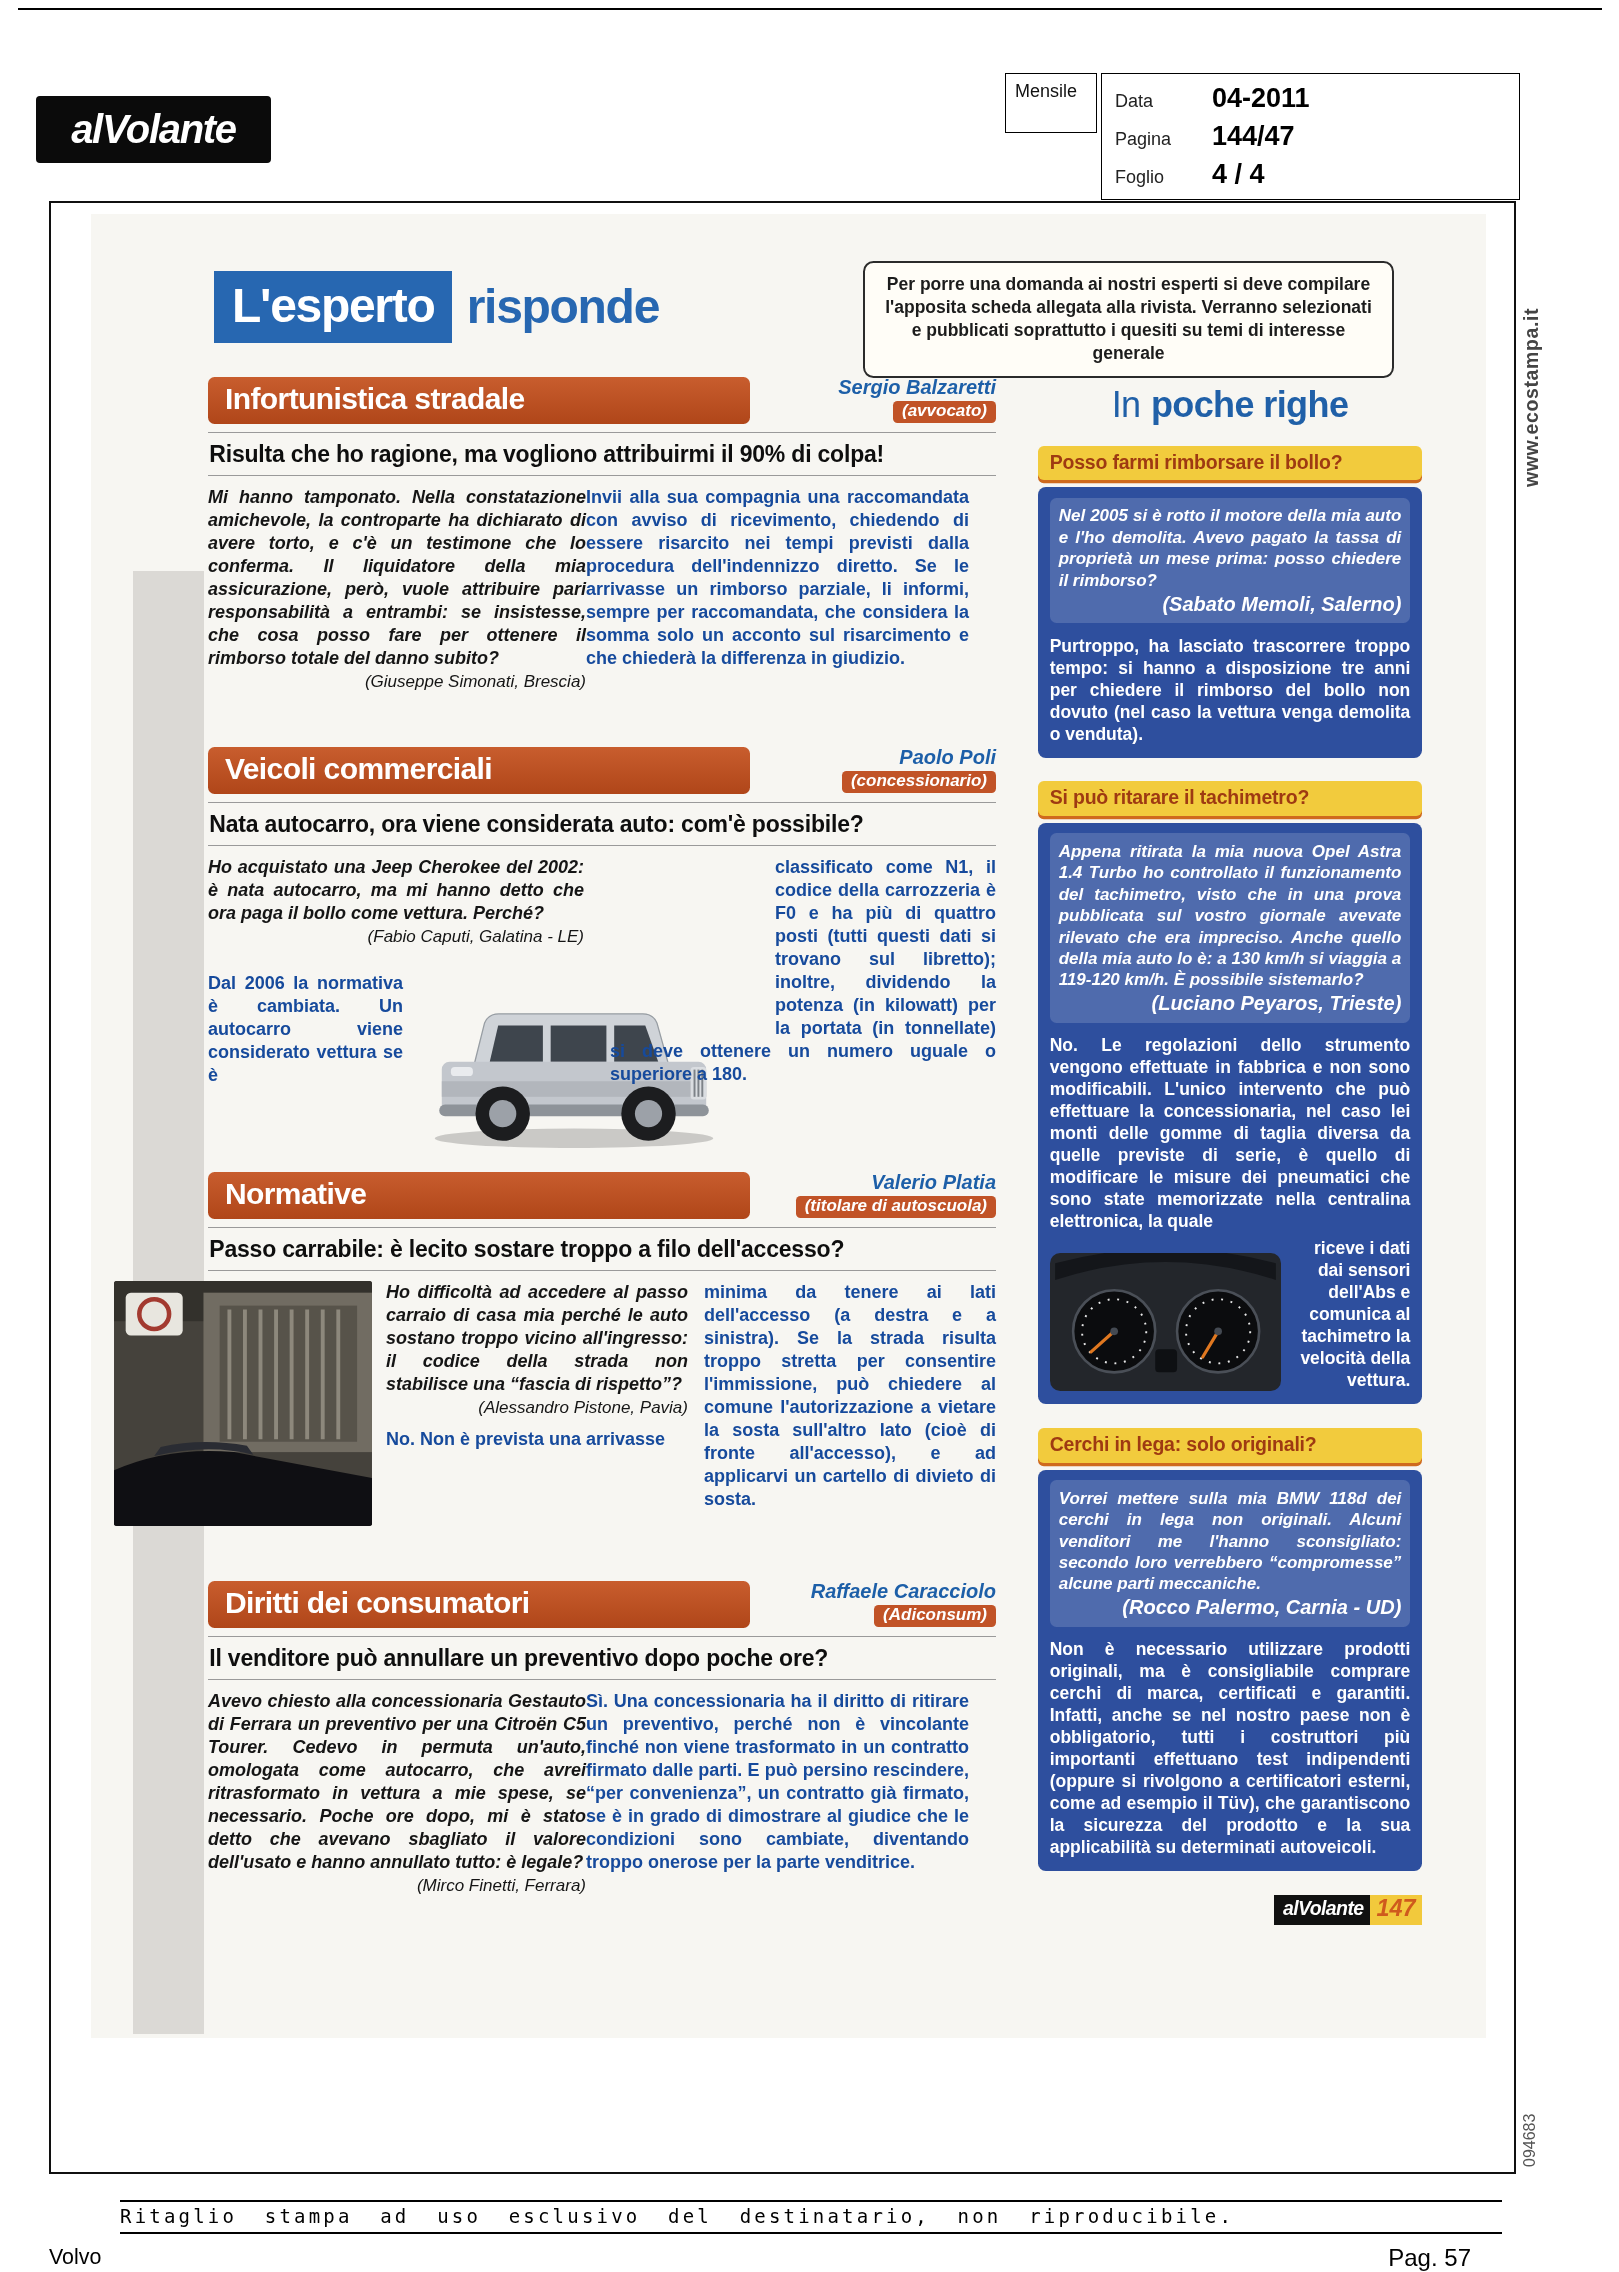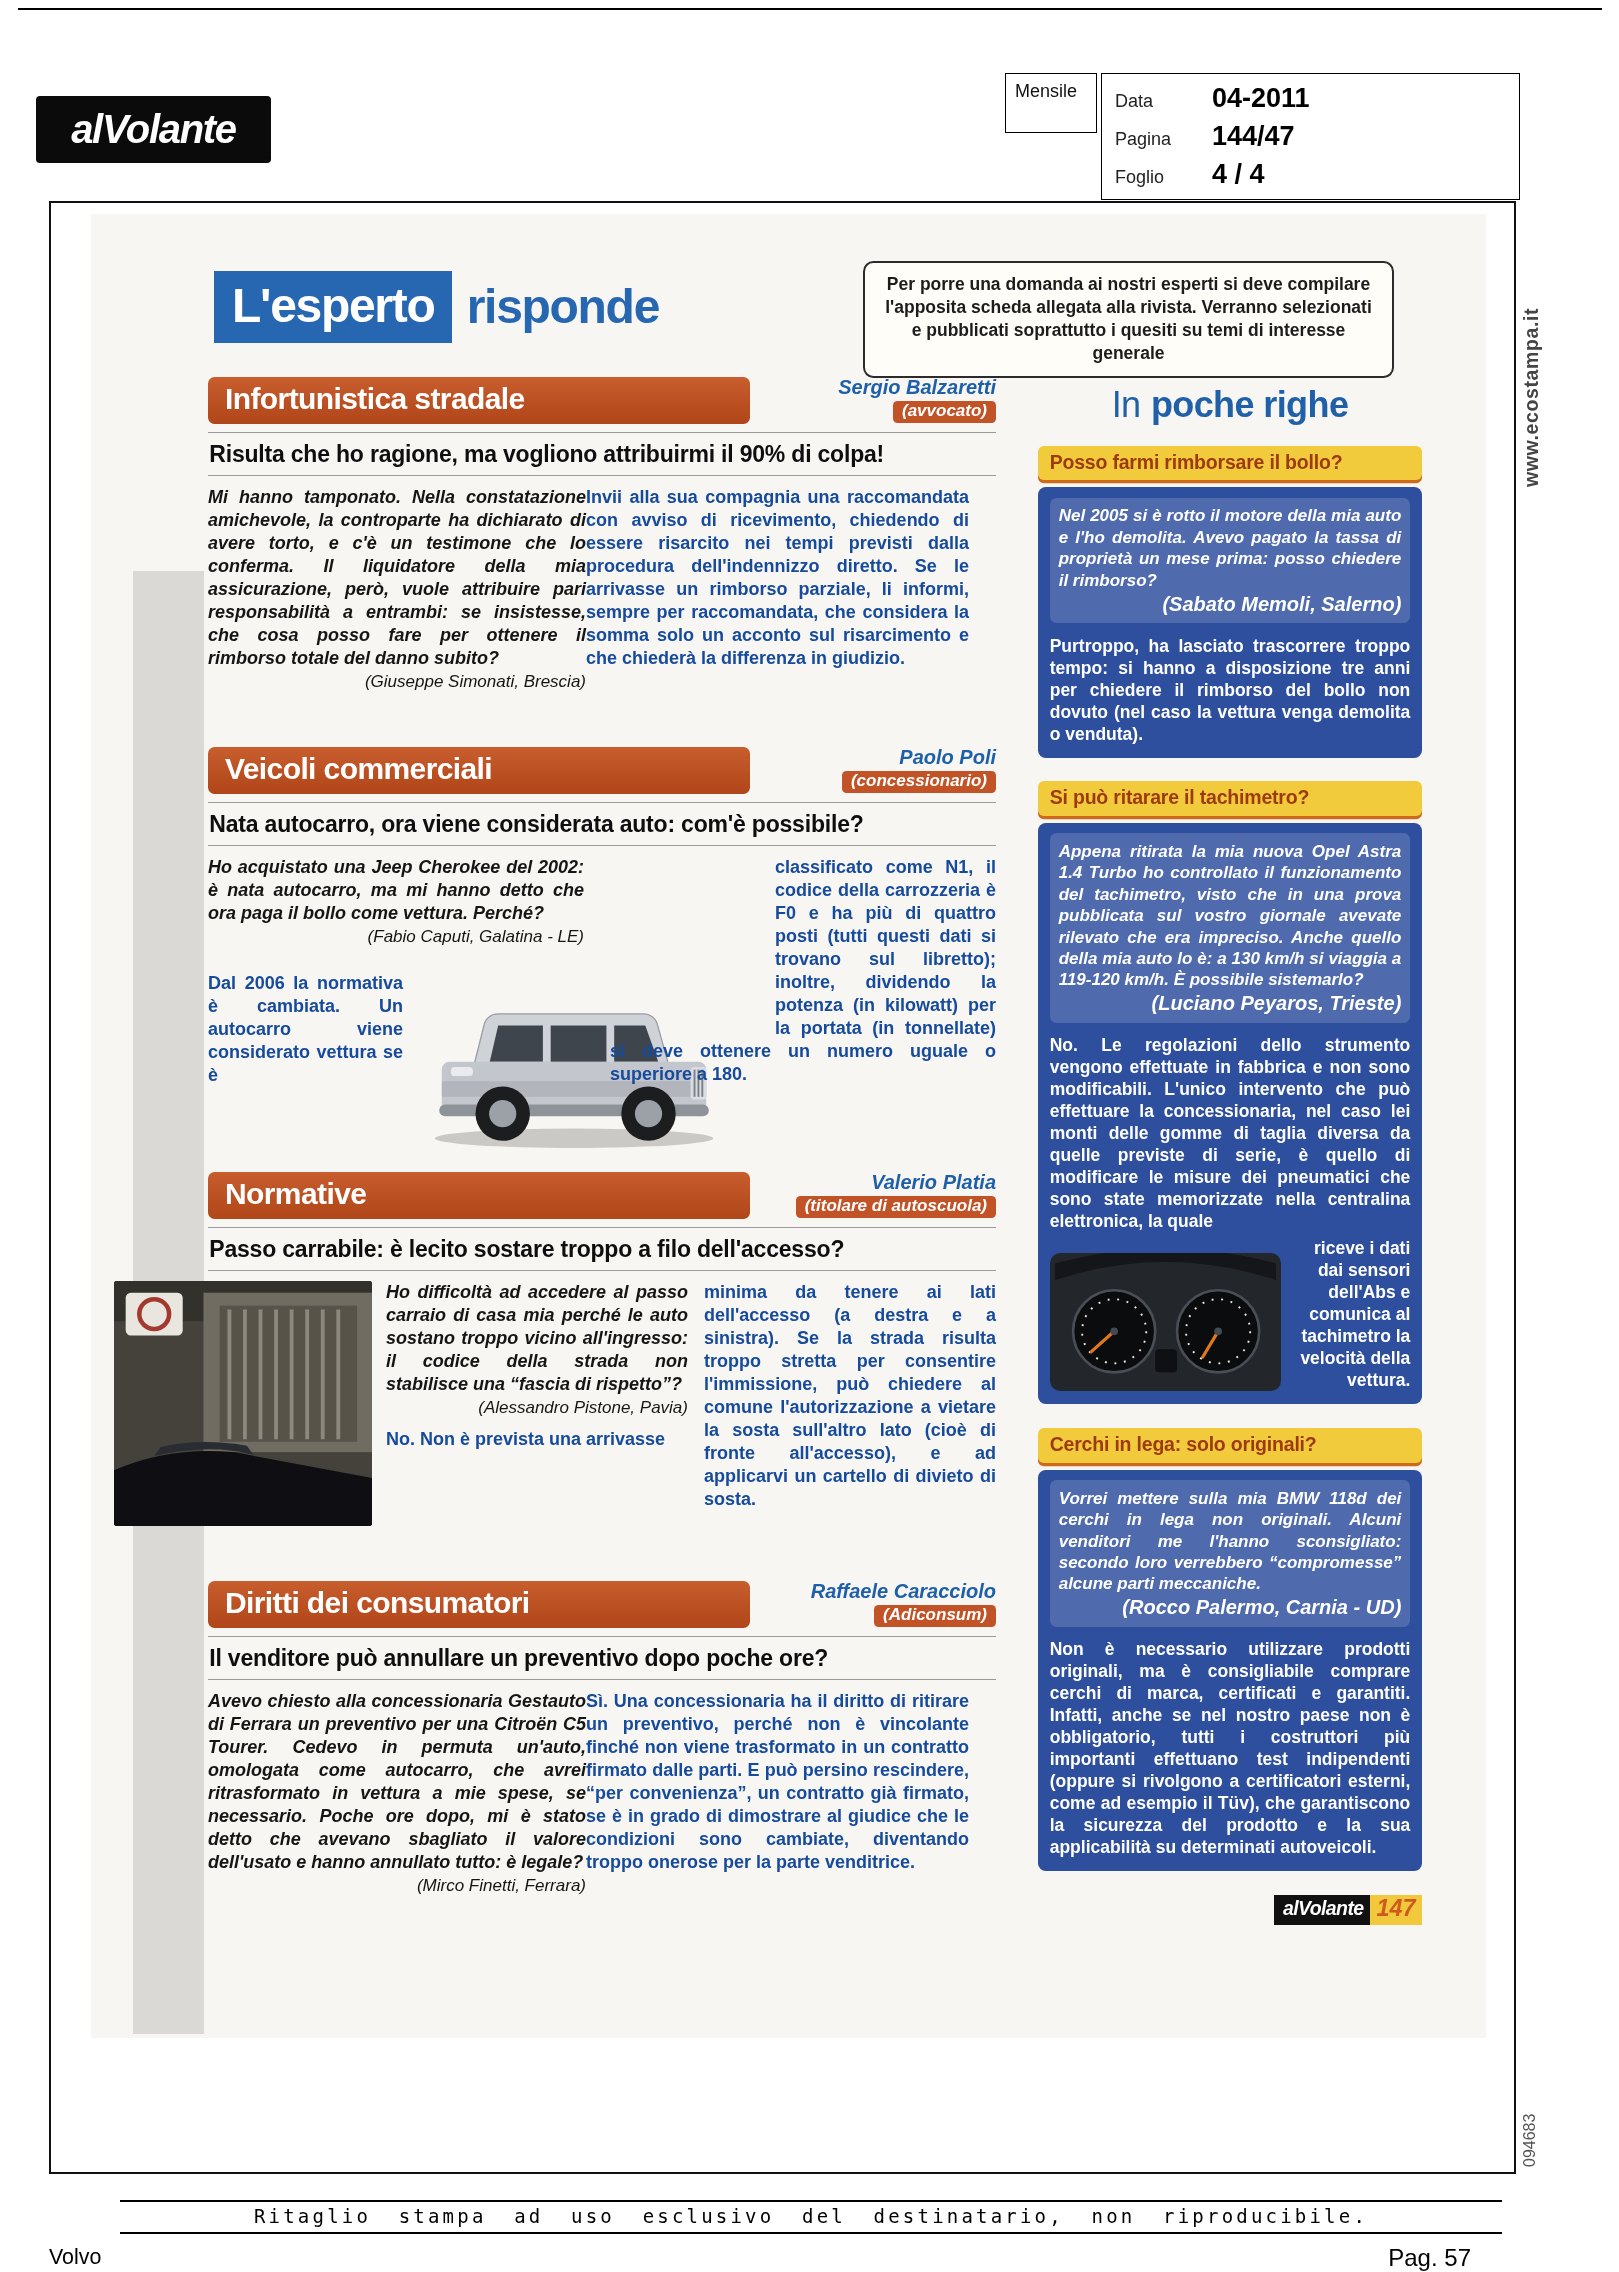--- a/index.html
+++ b/index.html
@@ -85,21 +85,21 @@
   .dash{width:231px;height:138px;flex:0 0 auto}
   .pr-beside{font-weight:bold;font-size:17.5px;line-height:22px;text-align:right;flex:1}
 
   .mini-logo{display:flex;justify-content:flex-end;align-items:center;margin-top:3.9px}
   .mini-black{background:#111;color:#fff;font-style:italic;font-weight:bold;font-size:19.5px;padding:2.6px 9px 4.5px;letter-spacing:-0.6px}
   .mini-num{background:#f2c93c;color:#cf5a1d;font-weight:bold;font-style:italic;font-size:23.4px;padding:0 6.5px 2.6px;margin-left:-2.6px}
 
   
   .rit-line-a{position:absolute;left:120px;width:1382px;top:2200px;height:1.9px;background:#000}
   .rit-line-b{position:absolute;left:120px;width:1382px;top:2232px;height:1.9px;background:#000}
-  .rit-text{position:absolute;left:120px;width:1382px;top:2205px;text-align:center;
+  .rit-text{position:absolute;left:120px;width:1382px;top:2205px;
             font-family:"DejaVu Sans Mono",monospace;font-size:19px;letter-spacing:3.2px;word-spacing:13px;color:#000}
   .client{position:absolute;left:49px;top:2245px;font-size:21.4px;color:#000}
   .pagenum{position:absolute;right:149px;top:2244px;font-size:24px;color:#000}
 </style>
 </head>
 <body>
 
 <div class="page">
 
   <div class="top-rule"></div>

